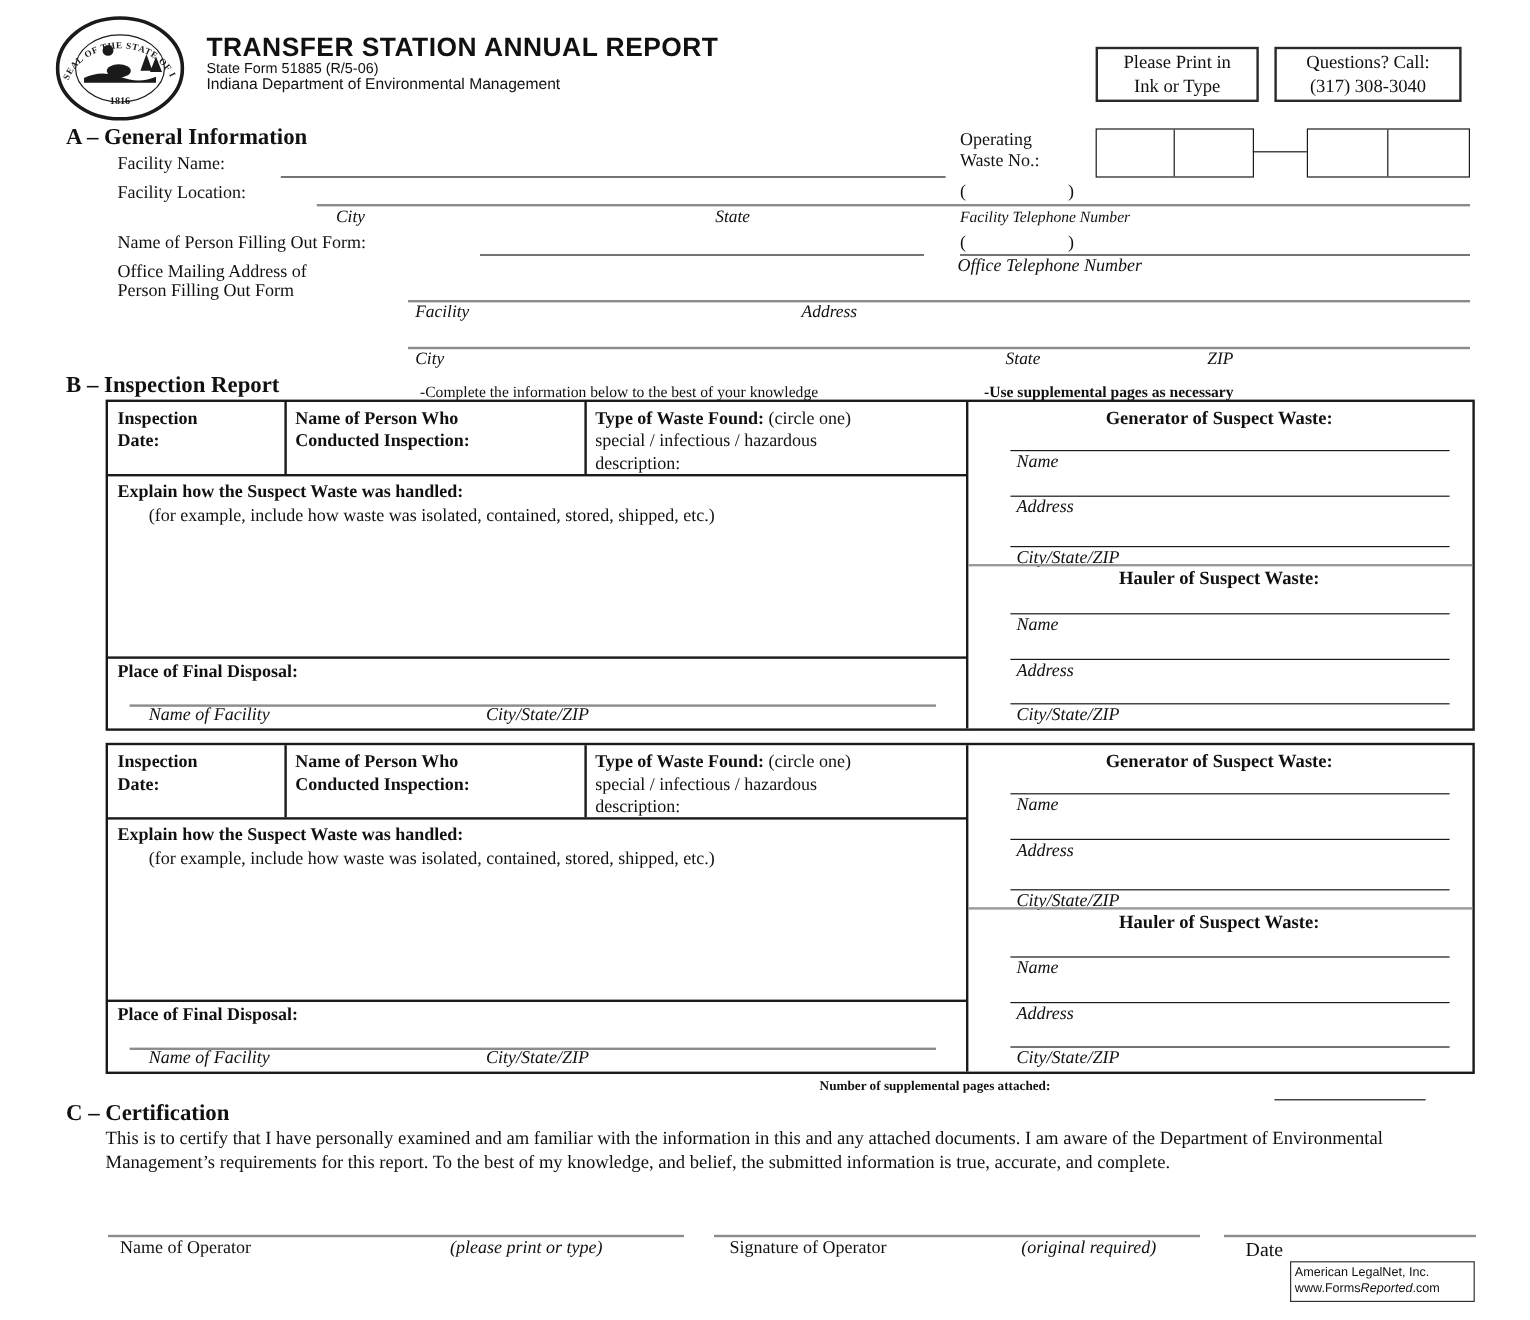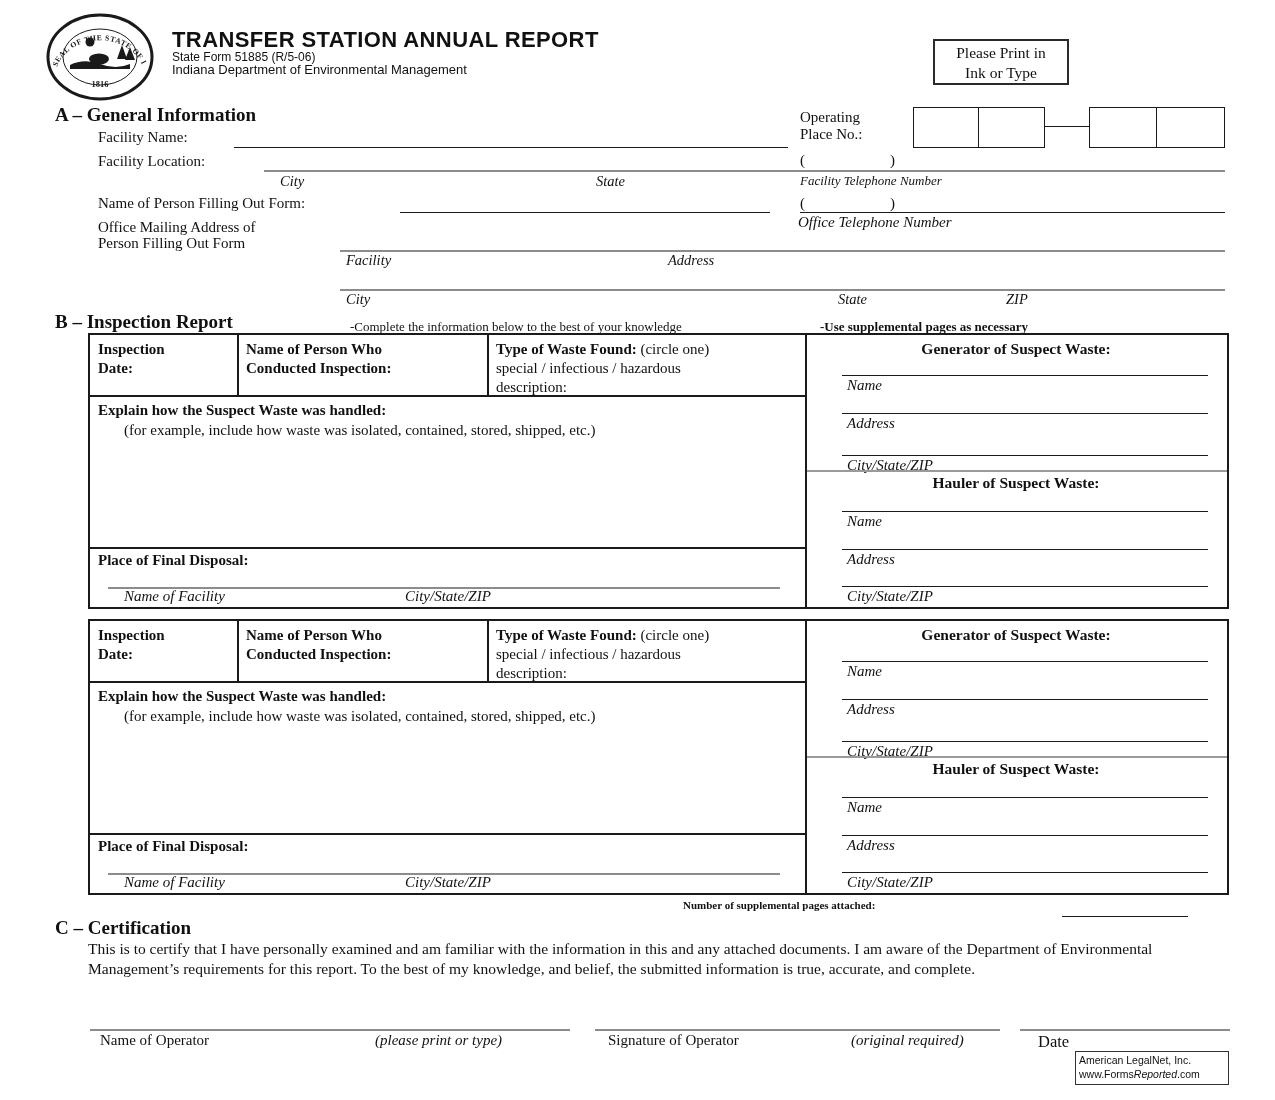--- a/index.html
+++ b/index.html
@@ -6,21 +6,21 @@
   #page { position:relative; width:1275px; height:1100px; background:#fff; color:#111;
           font-family:"Liberation Serif", serif; font-size:15px; overflow:hidden; }
   .abs  { position:absolute; }
   .sans { font-family:"Liberation Sans", sans-serif; }
   .b    { font-weight:bold; }
   .i    { font-style:italic; }
   .rule  { border-top:1.5px solid #1a1a1a; height:0; }
   .ruleg { border-top:2.5px solid #8c8c8c; height:0; }
   .vline { border-left:2px solid #1a1a1a; width:0; }
   .hline { border-top:2px solid #1a1a1a; height:0; }
-  .notice { border:2px solid #2a2a2a; text-align:center; line-height:1.28; font-size:15.5px; padding-top:2px;margin-left:20px; }
+  .notice { border:2px solid #2a2a2a; text-align:center; line-height:1.28; font-size:15.5px; padding-top:2px; }
   .cellbox { border:1.5px solid #1a1a1a; }
   .h-sec { font-size:19px; font-weight:bold; }
   .sub-i { font-style:italic; font-size:14.5px; }
   .tbl { border:2.5px solid #1a1a1a; }
   .small-note { font-size:13px; }
 </style>
 </head>
 <body>
 
 <div id="page">
@@ -40,25 +40,29 @@
   </svg>
 
   <div class="abs sans b" style="left:172px; top:27px; font-size:22px; letter-spacing:0.4px;">TRANSFER STATION ANNUAL REPORT</div>
   <div class="abs sans" style="left:172px; top:50px; font-size:12px;">State Form 51885 (R/5-06)</div>
   <div class="abs sans" style="left:172px; top:62px; font-size:13px;">Indiana Department of Environmental Management</div>
 
   <div class="abs notice" style="left:913px; top:39px; width:132px; height:40px;">
     <span>Please Print in</span><br>
     <span>Ink or Type</span>
   </div>
+  <div class="abs notice" style="left:1062px; top:39px; width:152px; height:40px;">
+    <span>Questions?  Call:</span><br>
+    <span>(317) 308-3040</span>
+  </div>
 
   <div class="abs h-sec" style="left:55px; top:104px;">A – General Information</div>
 
   <div class="abs" style="left:800px; top:109px;">Operating</div>
-  <div class="abs" style="left:800px; top:126px;">Place No.:</div>
+  <div class="abs" style="left:800px; top:126px;">Waste No.:</div>
   <div class="abs cellbox" style="left:913px; top:107px; width:130px; height:39px;">
     <div class="abs vline" style="left:64px; top:0; height:100%; border-left-width:1.5px;"></div>
   </div>
   <div class="abs rule" style="left:1044px; top:126px; width:45px;"></div>
   <div class="abs cellbox" style="left:1089px; top:107px; width:134px; height:39px;">
     <div class="abs vline" style="left:66px; top:0; height:100%; border-left-width:1.5px;"></div>
   </div>
 
   <div class="abs" style="left:98px; top:129px;">Facility Name:</div>
   <div class="abs rule" style="left:234px; top:147px; width:554px;"></div>

